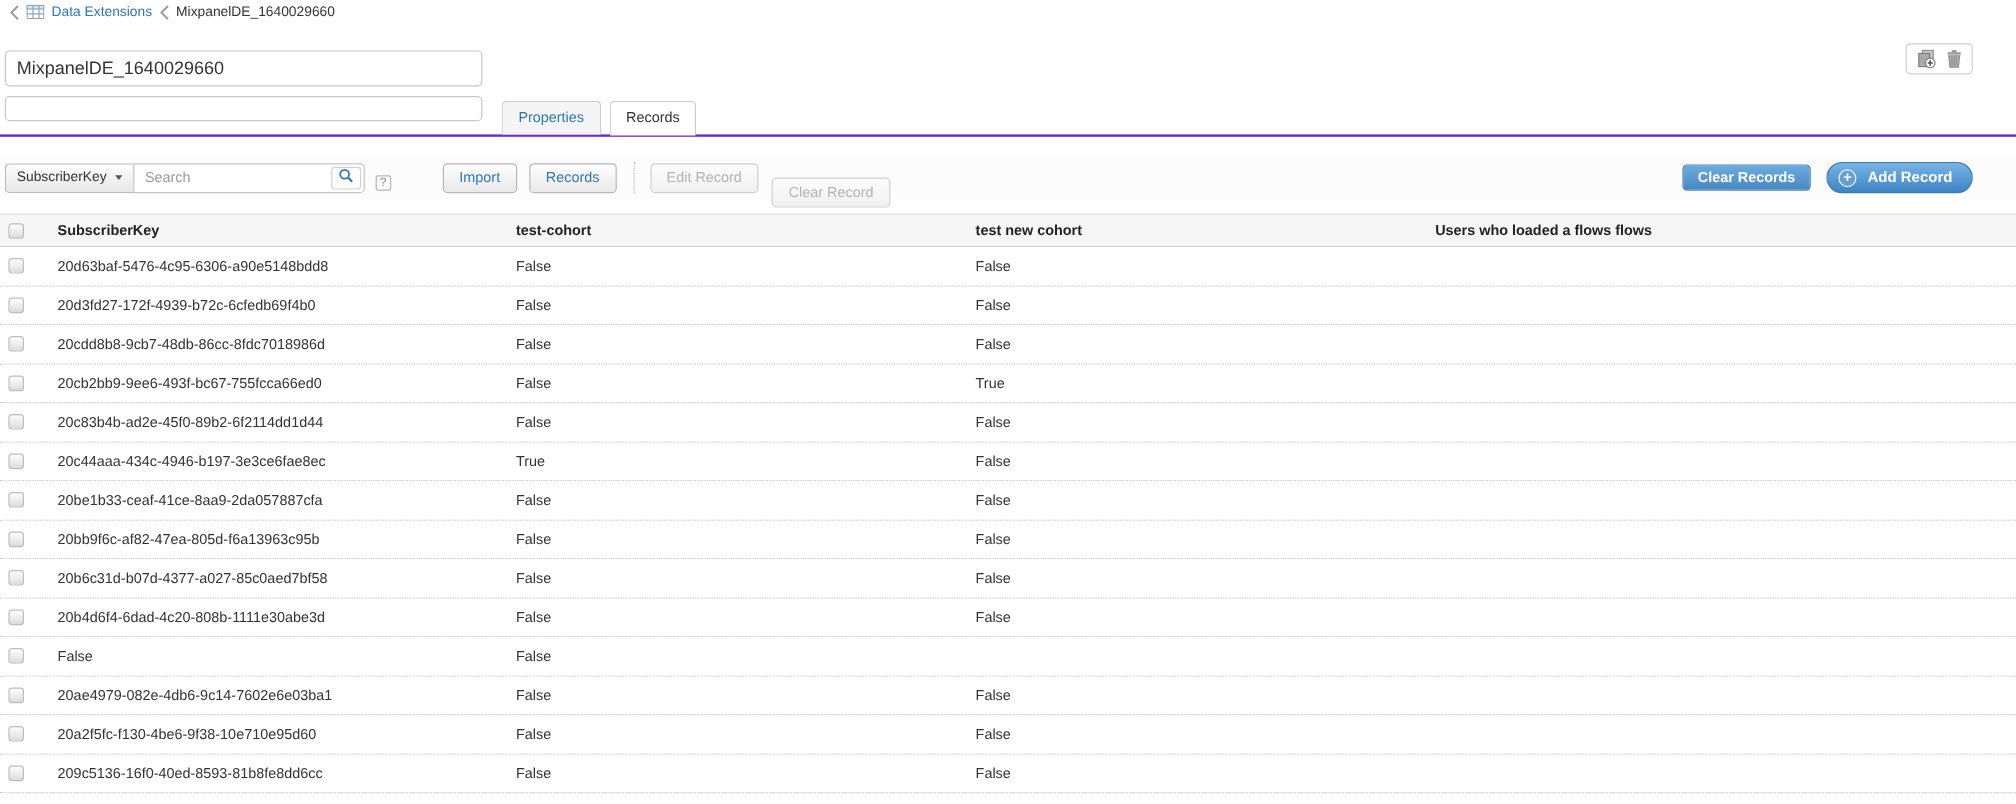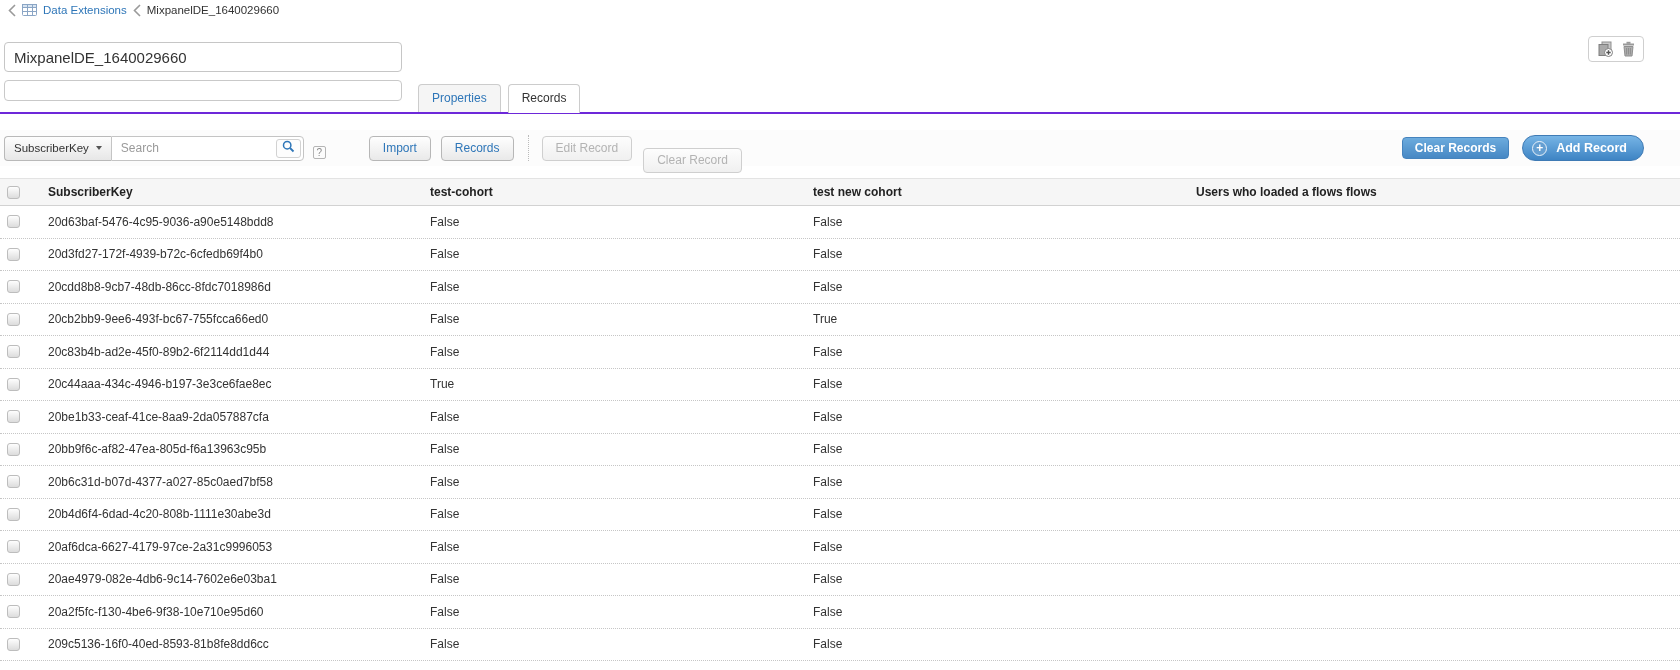--- a/index.html
+++ b/index.html
@@ -260,21 +260,21 @@
     <div class="th">SubscriberKey</div>
     <div class="th">test-cohort</div>
     <div class="th">test new cohort</div>
     <div class="th">Users who loaded a flows flows</div>
   </div>
   <div id="table-body">
   <div class="trow">
     <div class="checkcell">
       <div class="checkbox"></div>
     </div>
-    <div class="cell">20d63baf-5476-4c95-9036-a90e5148bdd8</div>
+    <div class="cell">20d63baf-5476-4c95-6306-a90e5148bdd8</div>
     <div class="cell">False</div>
     <div class="cell">False</div>
     <div class="cell"></div>
   </div>
 
   <div class="trow">
     <div class="checkcell">
       <div class="checkbox"></div>
     </div>
     <div class="cell">20d3fd27-172f-4939-b72c-6cfedb69f4b0</div>
@@ -360,21 +360,20 @@
     <div class="cell">20b4d6f4-6dad-4c20-808b-1111e30abe3d</div>
     <div class="cell">False</div>
     <div class="cell">False</div>
     <div class="cell"></div>
   </div>
 
   <div class="trow">
     <div class="checkcell">
       <div class="checkbox"></div>
     </div>
-    <div class="cell">20af6dca-6627-4179-97ce-2a31c9996053</div>
     <div class="cell">False</div>
     <div class="cell">False</div>
     <div class="cell"></div>
   </div>
 
   <div class="trow">
     <div class="checkcell">
       <div class="checkbox"></div>
     </div>
     <div class="cell">20ae4979-082e-4db6-9c14-7602e6e03ba1</div>

